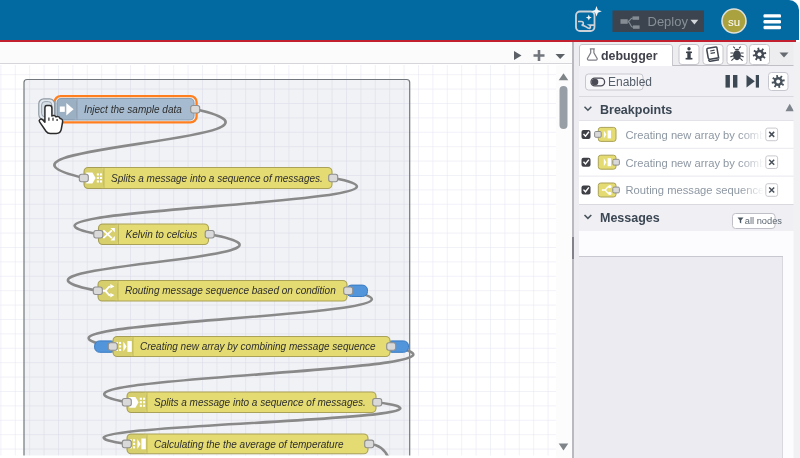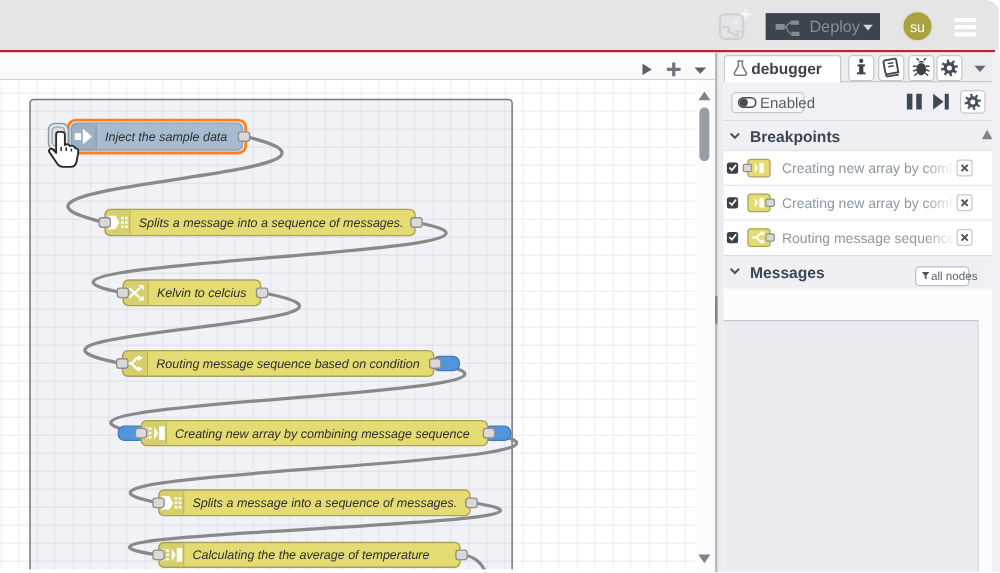--- a/index.html
+++ b/index.html
@@ -1,17 +1,17 @@
 <!DOCTYPE html>
 <html><head><meta charset="utf-8"><style>
 *{margin:0;padding:0;box-sizing:border-box}
 html,body{width:800px;height:458px;background:#fff;overflow:hidden;font-family:"Liberation Sans",sans-serif}
 #page{position:relative;width:800px;height:458px}
 .abs{position:absolute}
-#header{left:0;top:0;width:799px;height:40px;background:#e5e5e5;border-radius:0 10px 0 0}
+#header{left:0;top:0;width:799px;height:40px;background:#0369a1;border-radius:0 10px 0 0}
 #redline{left:0;top:40px;width:796px;height:2px;background:#c3202f}
 #tabrow{left:0;top:42px;width:574px;height:22px;background:#fbfbfc;border-bottom:1px solid #d6d6da}
 #canvas{left:0;top:65px;width:574px;height:393px;background:#fff}
 #sep{left:571.5px;top:42px;width:2.5px;height:416px;background:#b9b9bf}
 #sepgrip{left:571.5px;top:237px;width:2.5px;height:22px;background:#82828a}
 #sbpad{left:574px;top:42px;width:5px;height:416px;background:#ededf1}
 #sidebar{left:579px;top:42px;width:221px;height:416px;background:#fff}
 .wire{fill:none;stroke:#898989;stroke-width:2.6}
 .port{fill:#d9d9d9;stroke:#8f8f8f;stroke-width:1.1}
 .nlabel{font:italic 10.0px "Liberation Sans",sans-serif;fill:#2e2e2e}

